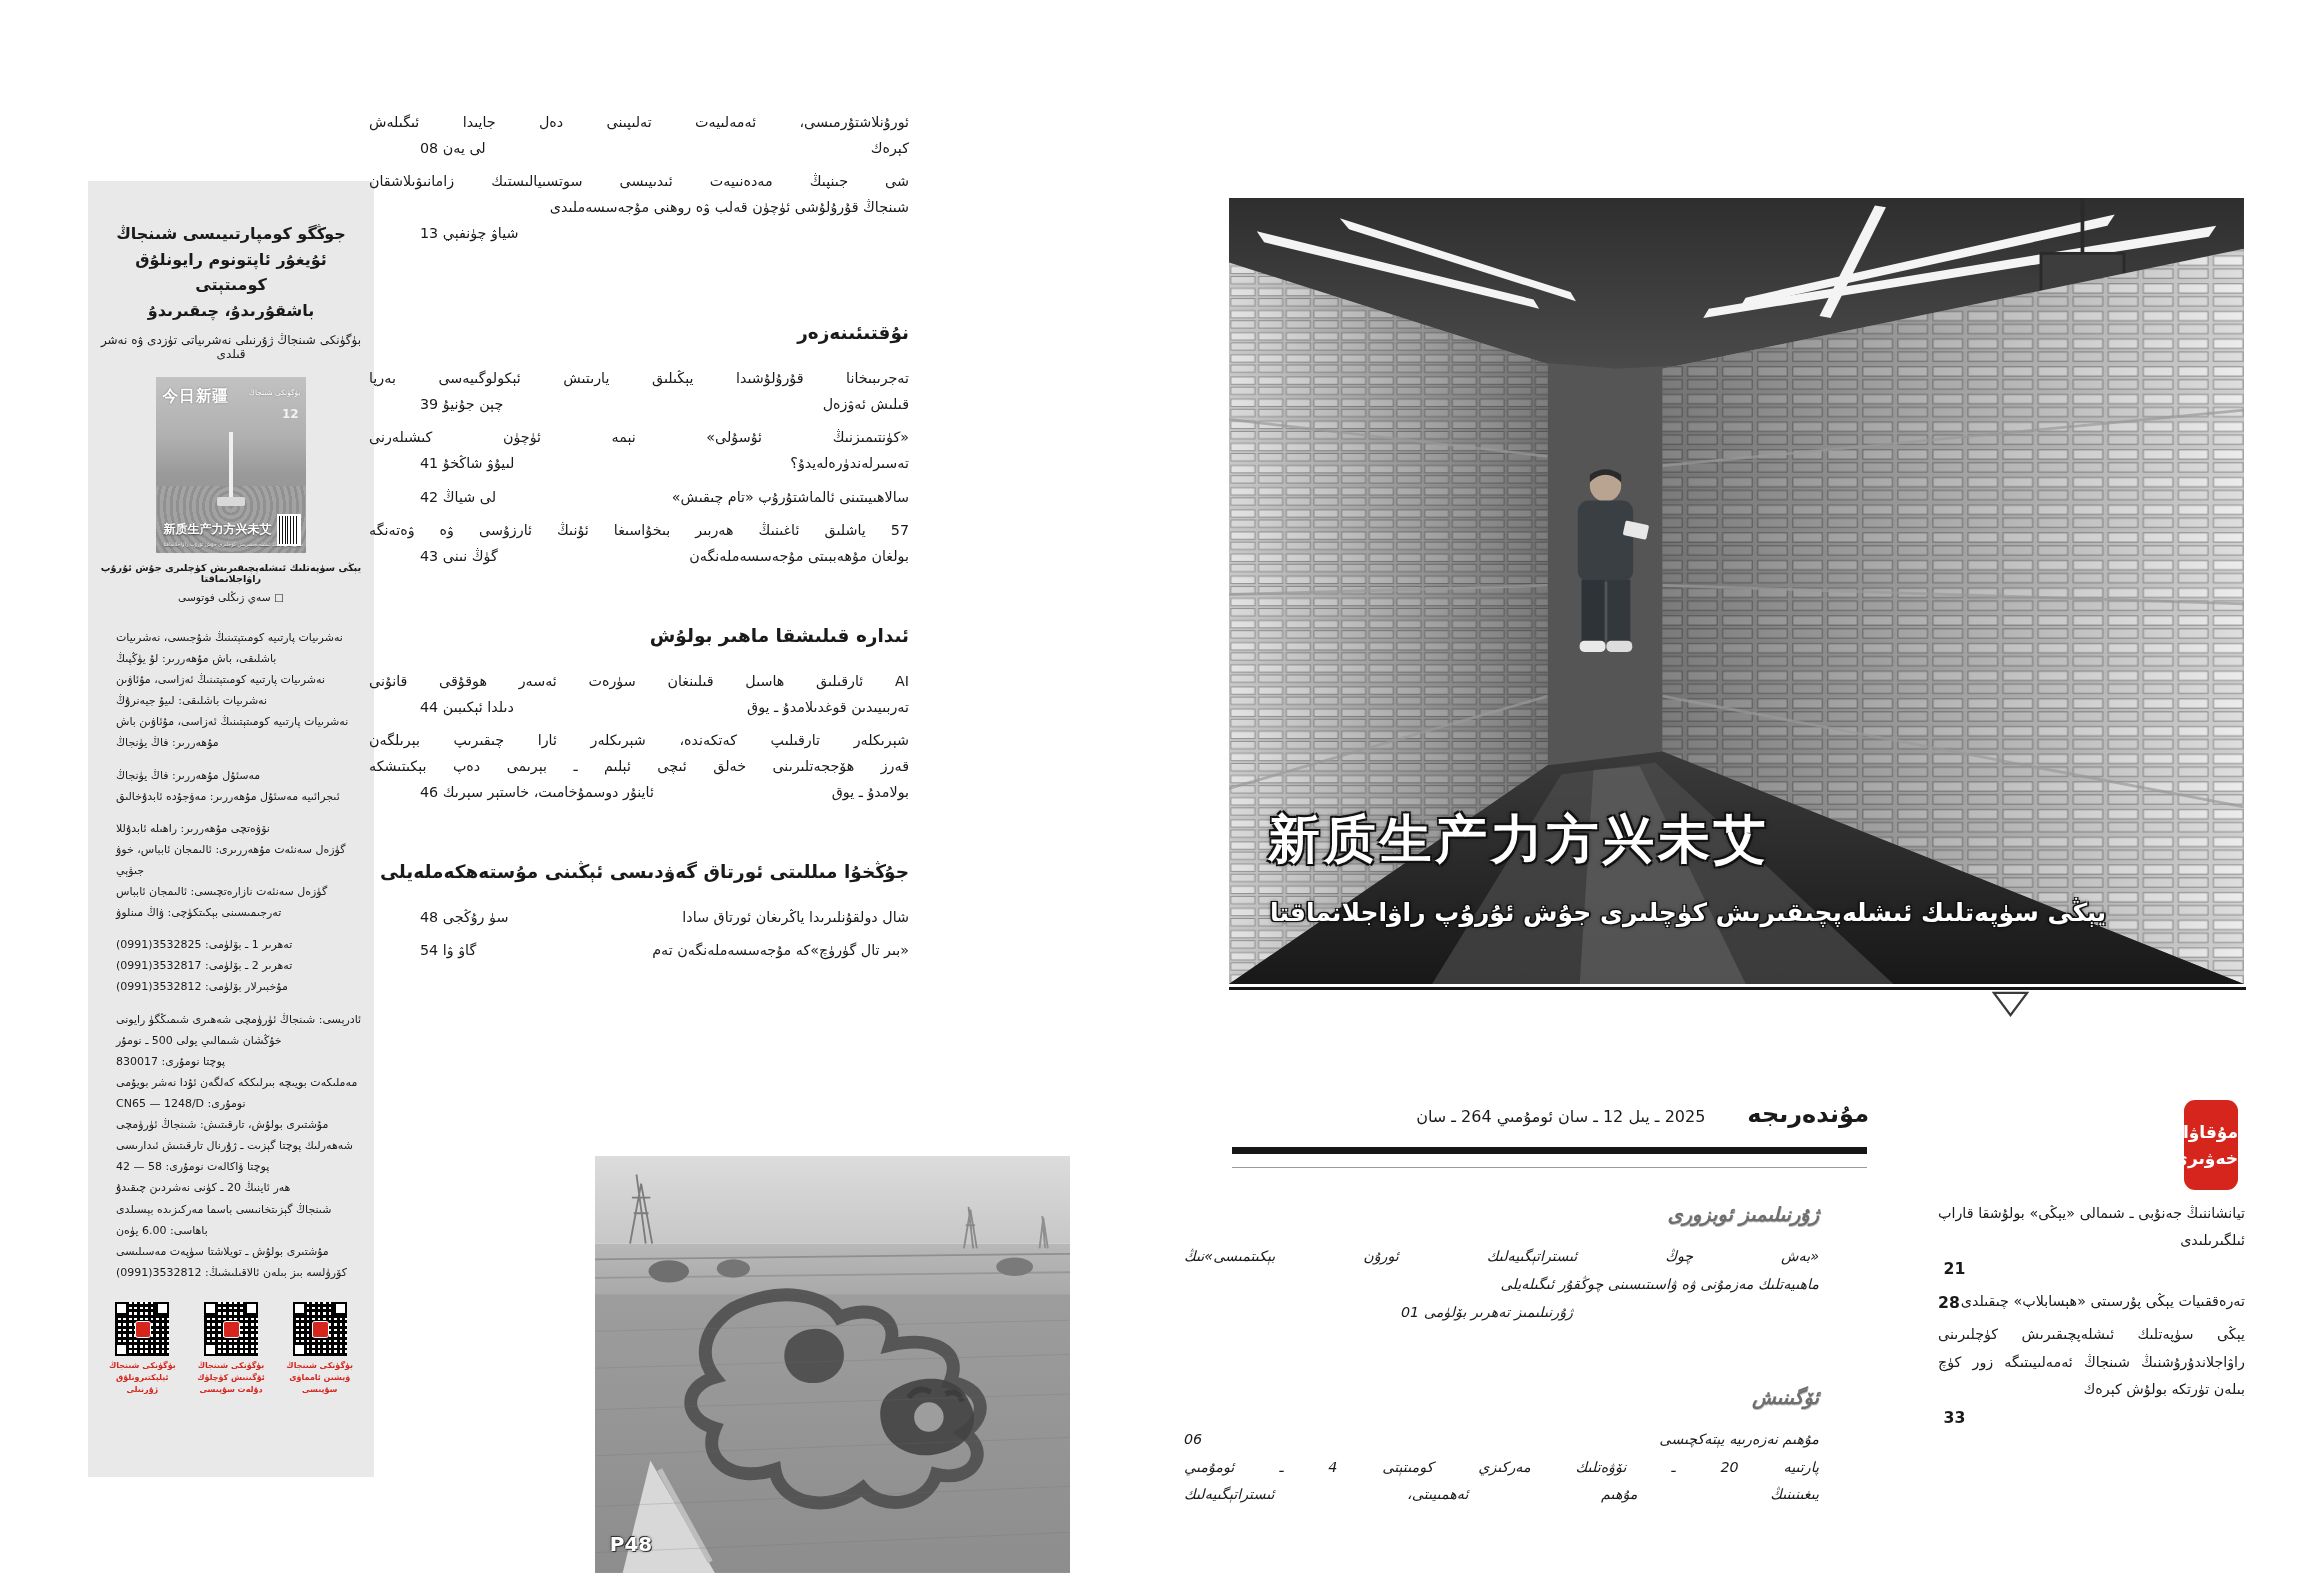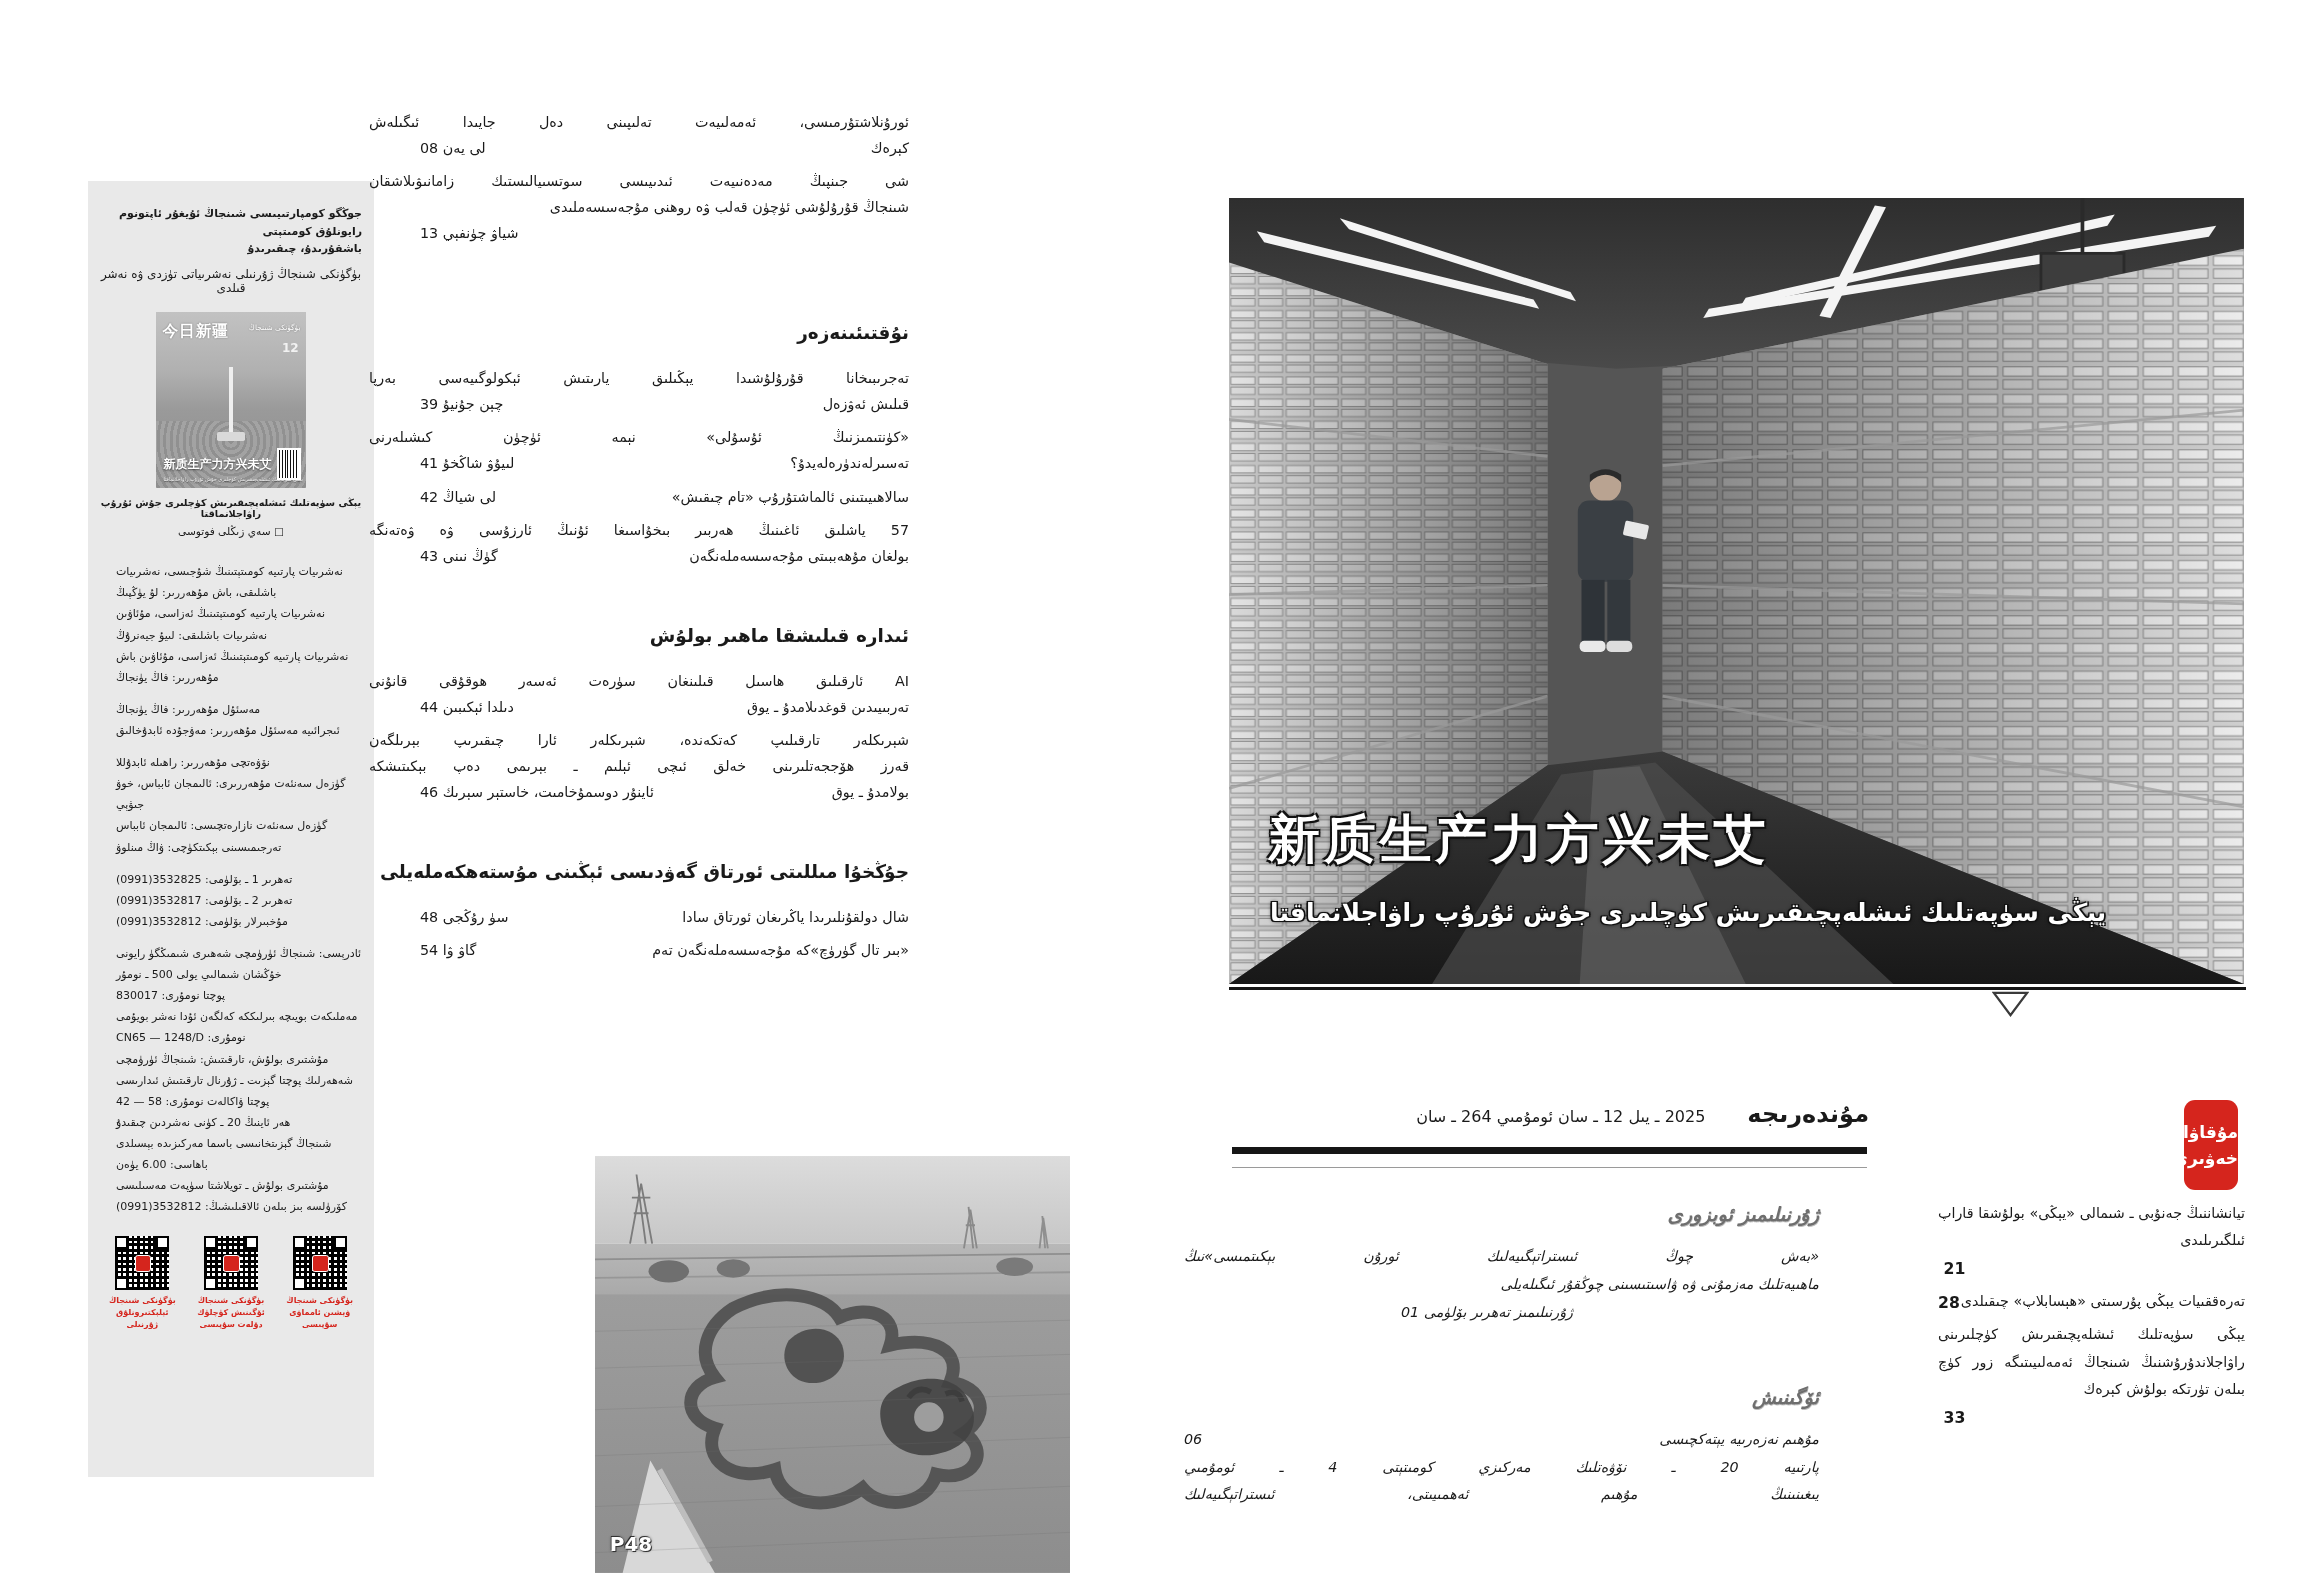--- a/index.html
+++ b/index.html
@@ -2,21 +2,21 @@
 <html style="font-size:14.8px"><head>
 <meta charset="utf-8">
 <style>
   html,body{margin:0;padding:0;background:#ffffff;}
   .page{position:relative;width:2322px;height:1587px;background:#ffffff;
         font-family:"DejaVu Sans",sans-serif;color:#1a1a1a;overflow:hidden;}
 
   
   .left-panel{position:absolute;left:88px;top:181px;width:286px;height:1296px;
               background:#e9e9e9;padding:24px 12px 9.2px 12px;box-sizing:border-box;overflow:hidden;}
-  .pub1{font-weight:bold;font-size:11px;line-height:1.6;text-align:right;}
+  .pub1{font-weight:bold;font-size:16px;line-height:1.6;text-align:center;margin-top:16px;}
   .pub2{font-size:12px;text-align:center;margin-top:9.2px;}
   .cover{position:relative;width:150px;height:176px;margin:16.6px auto 0 auto;
          background:linear-gradient(180deg,#c2c2c2 0%,#b0b0b0 34%,#9a9a9a 55%,#8d8d8d 100%);overflow:hidden;}
   .cover .rings{position:absolute;left:-37px;right:-37px;top:109px;bottom:0;
         background:repeating-radial-gradient(circle at 50% 30%,#8f8f8f 0 2.8px,#a6a6a6 2.8px 6.5px);opacity:.8;}
   .cover .tower{position:absolute;left:73px;top:55px;width:3.7px;height:72px;background:#efefef;}
   .cover .tower-base{position:absolute;left:61px;top:120px;width:28px;height:9.2px;background:#d9d9d9;border-radius:1.8px;}
   .cover .logo-cn{position:absolute;left:6.5px;top:9.2px;color:#ffffff;font-weight:bold;font-size:15.7px;letter-spacing:0.9px;text-shadow:0 0 1.8px rgba(0,0,0,.45);}
   .cover .logo-ug{position:absolute;right:5.5px;top:11px;color:#ffffff;font-size:7.4px;text-shadow:0 0 1.8px rgba(0,0,0,.4);}
   .cover .issue{position:absolute;right:7.4px;top:29.5px;color:#f2f2f2;font-size:12px;font-weight:bold;}

